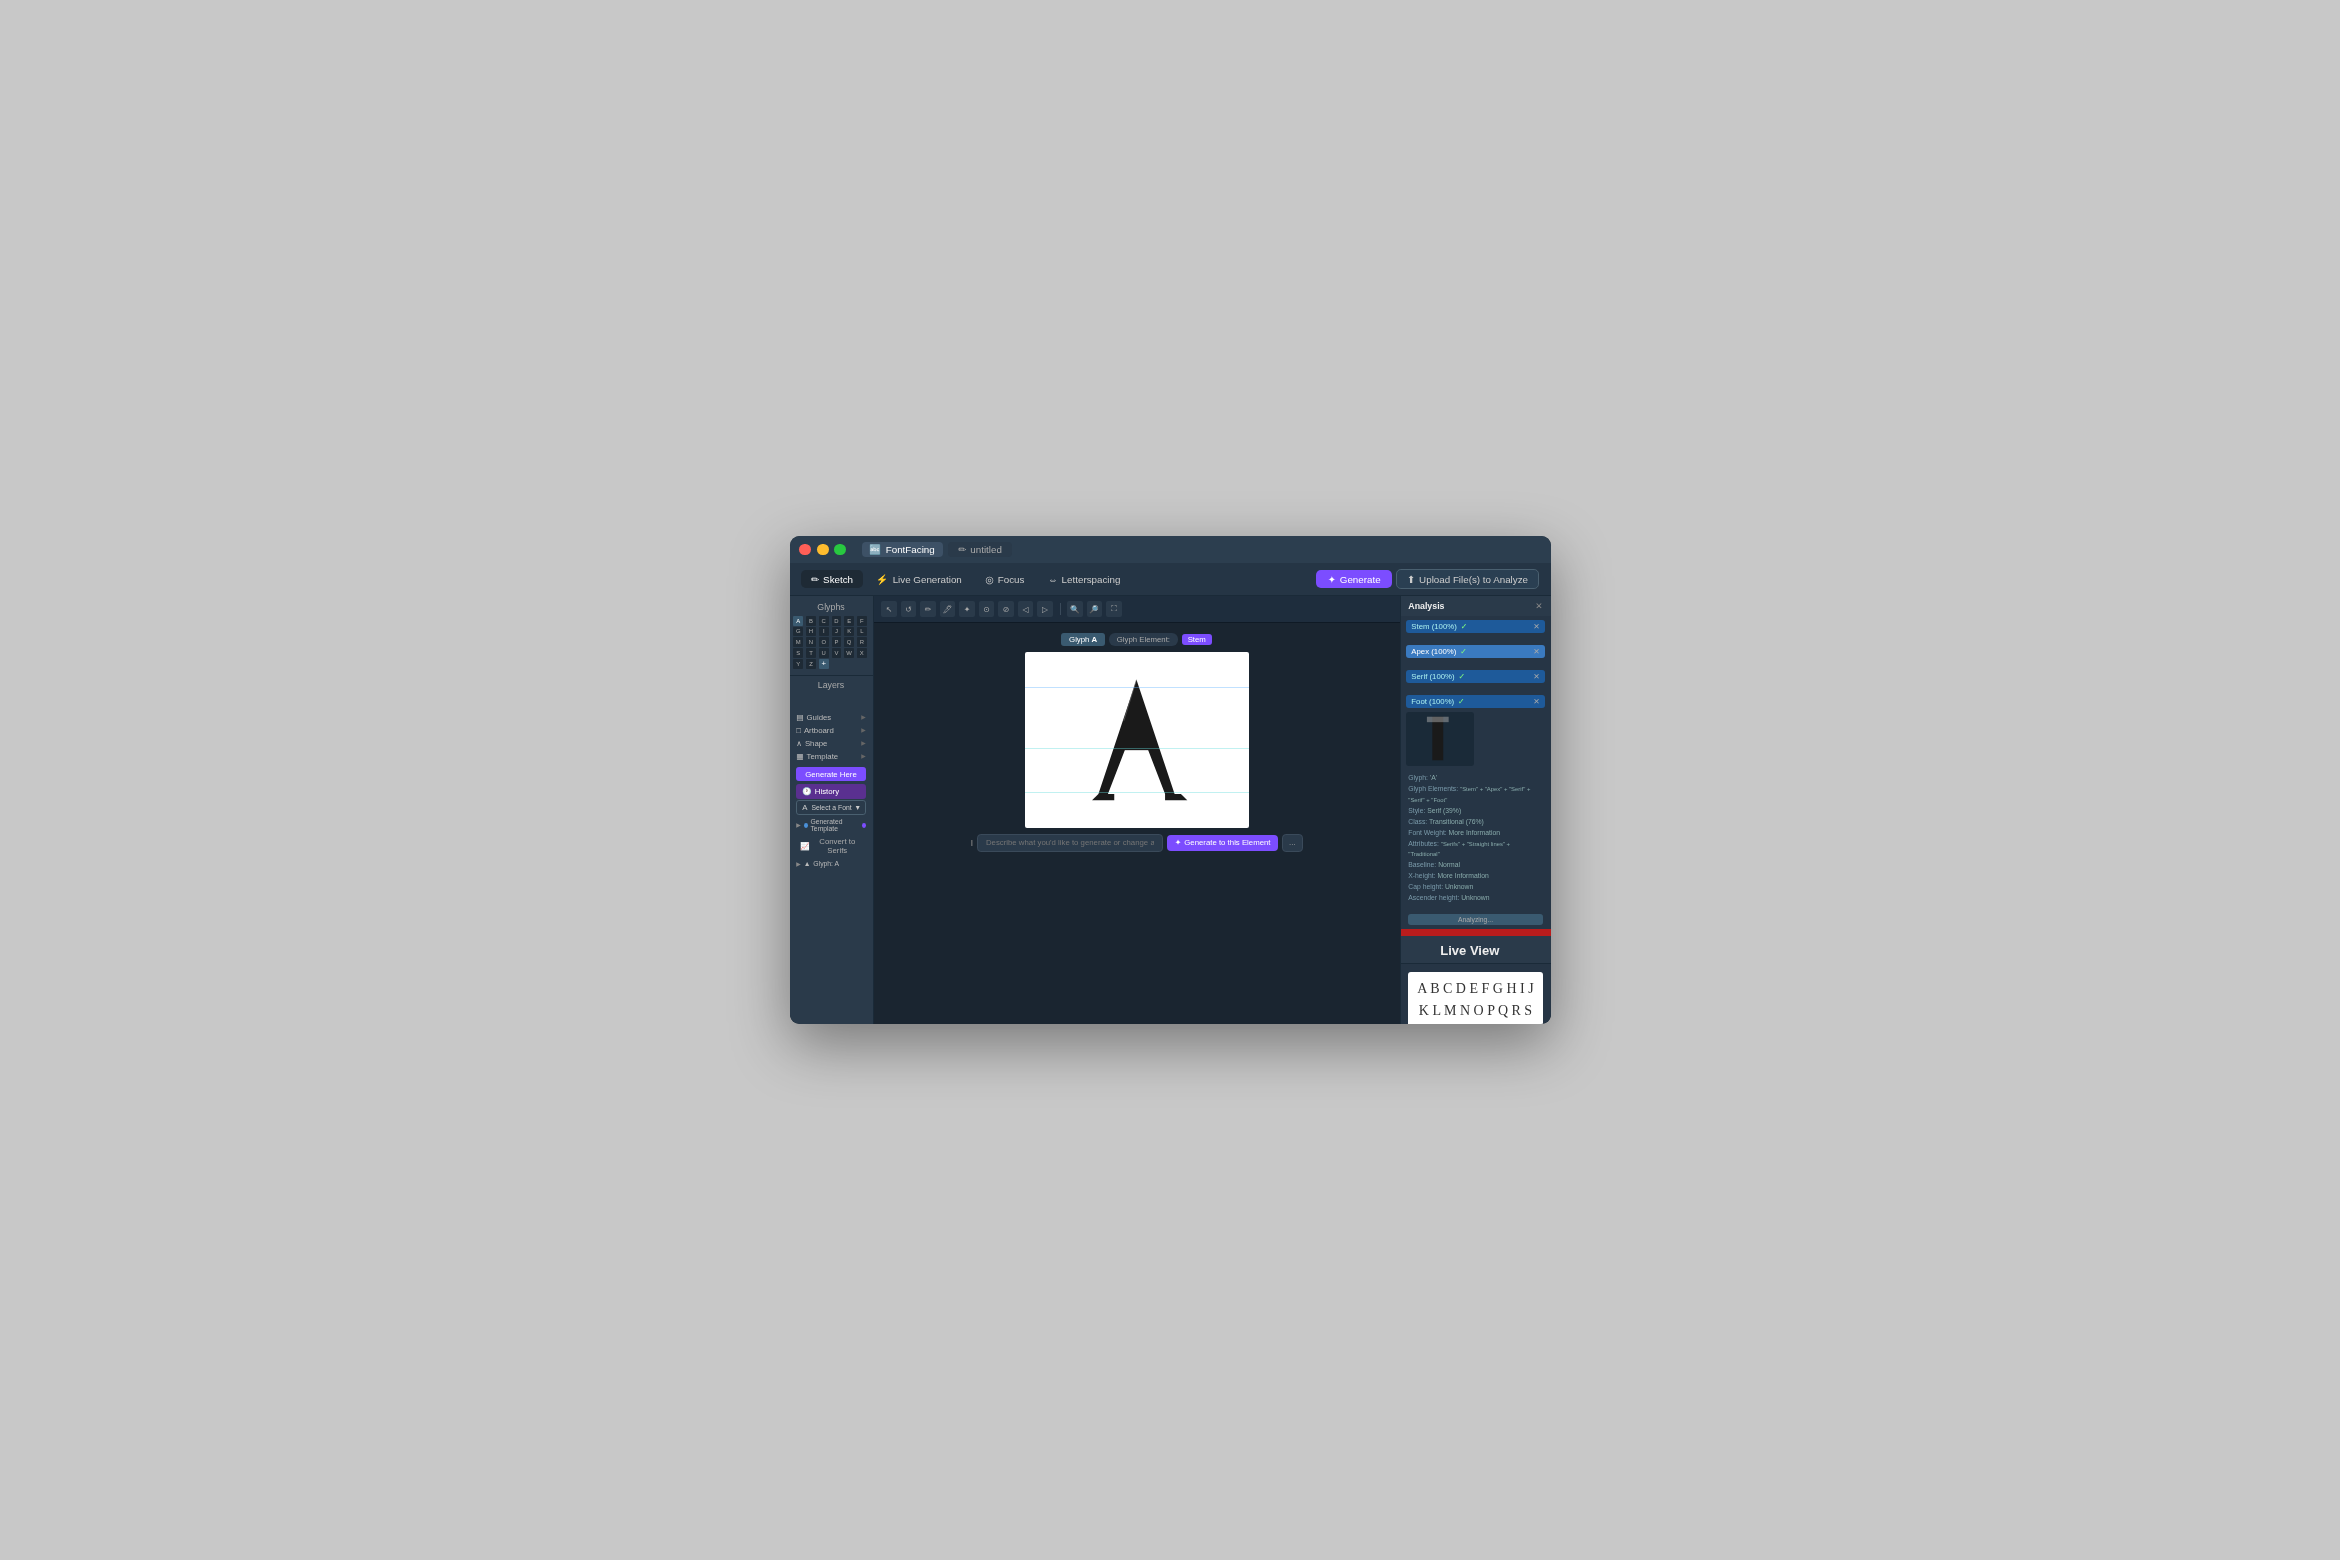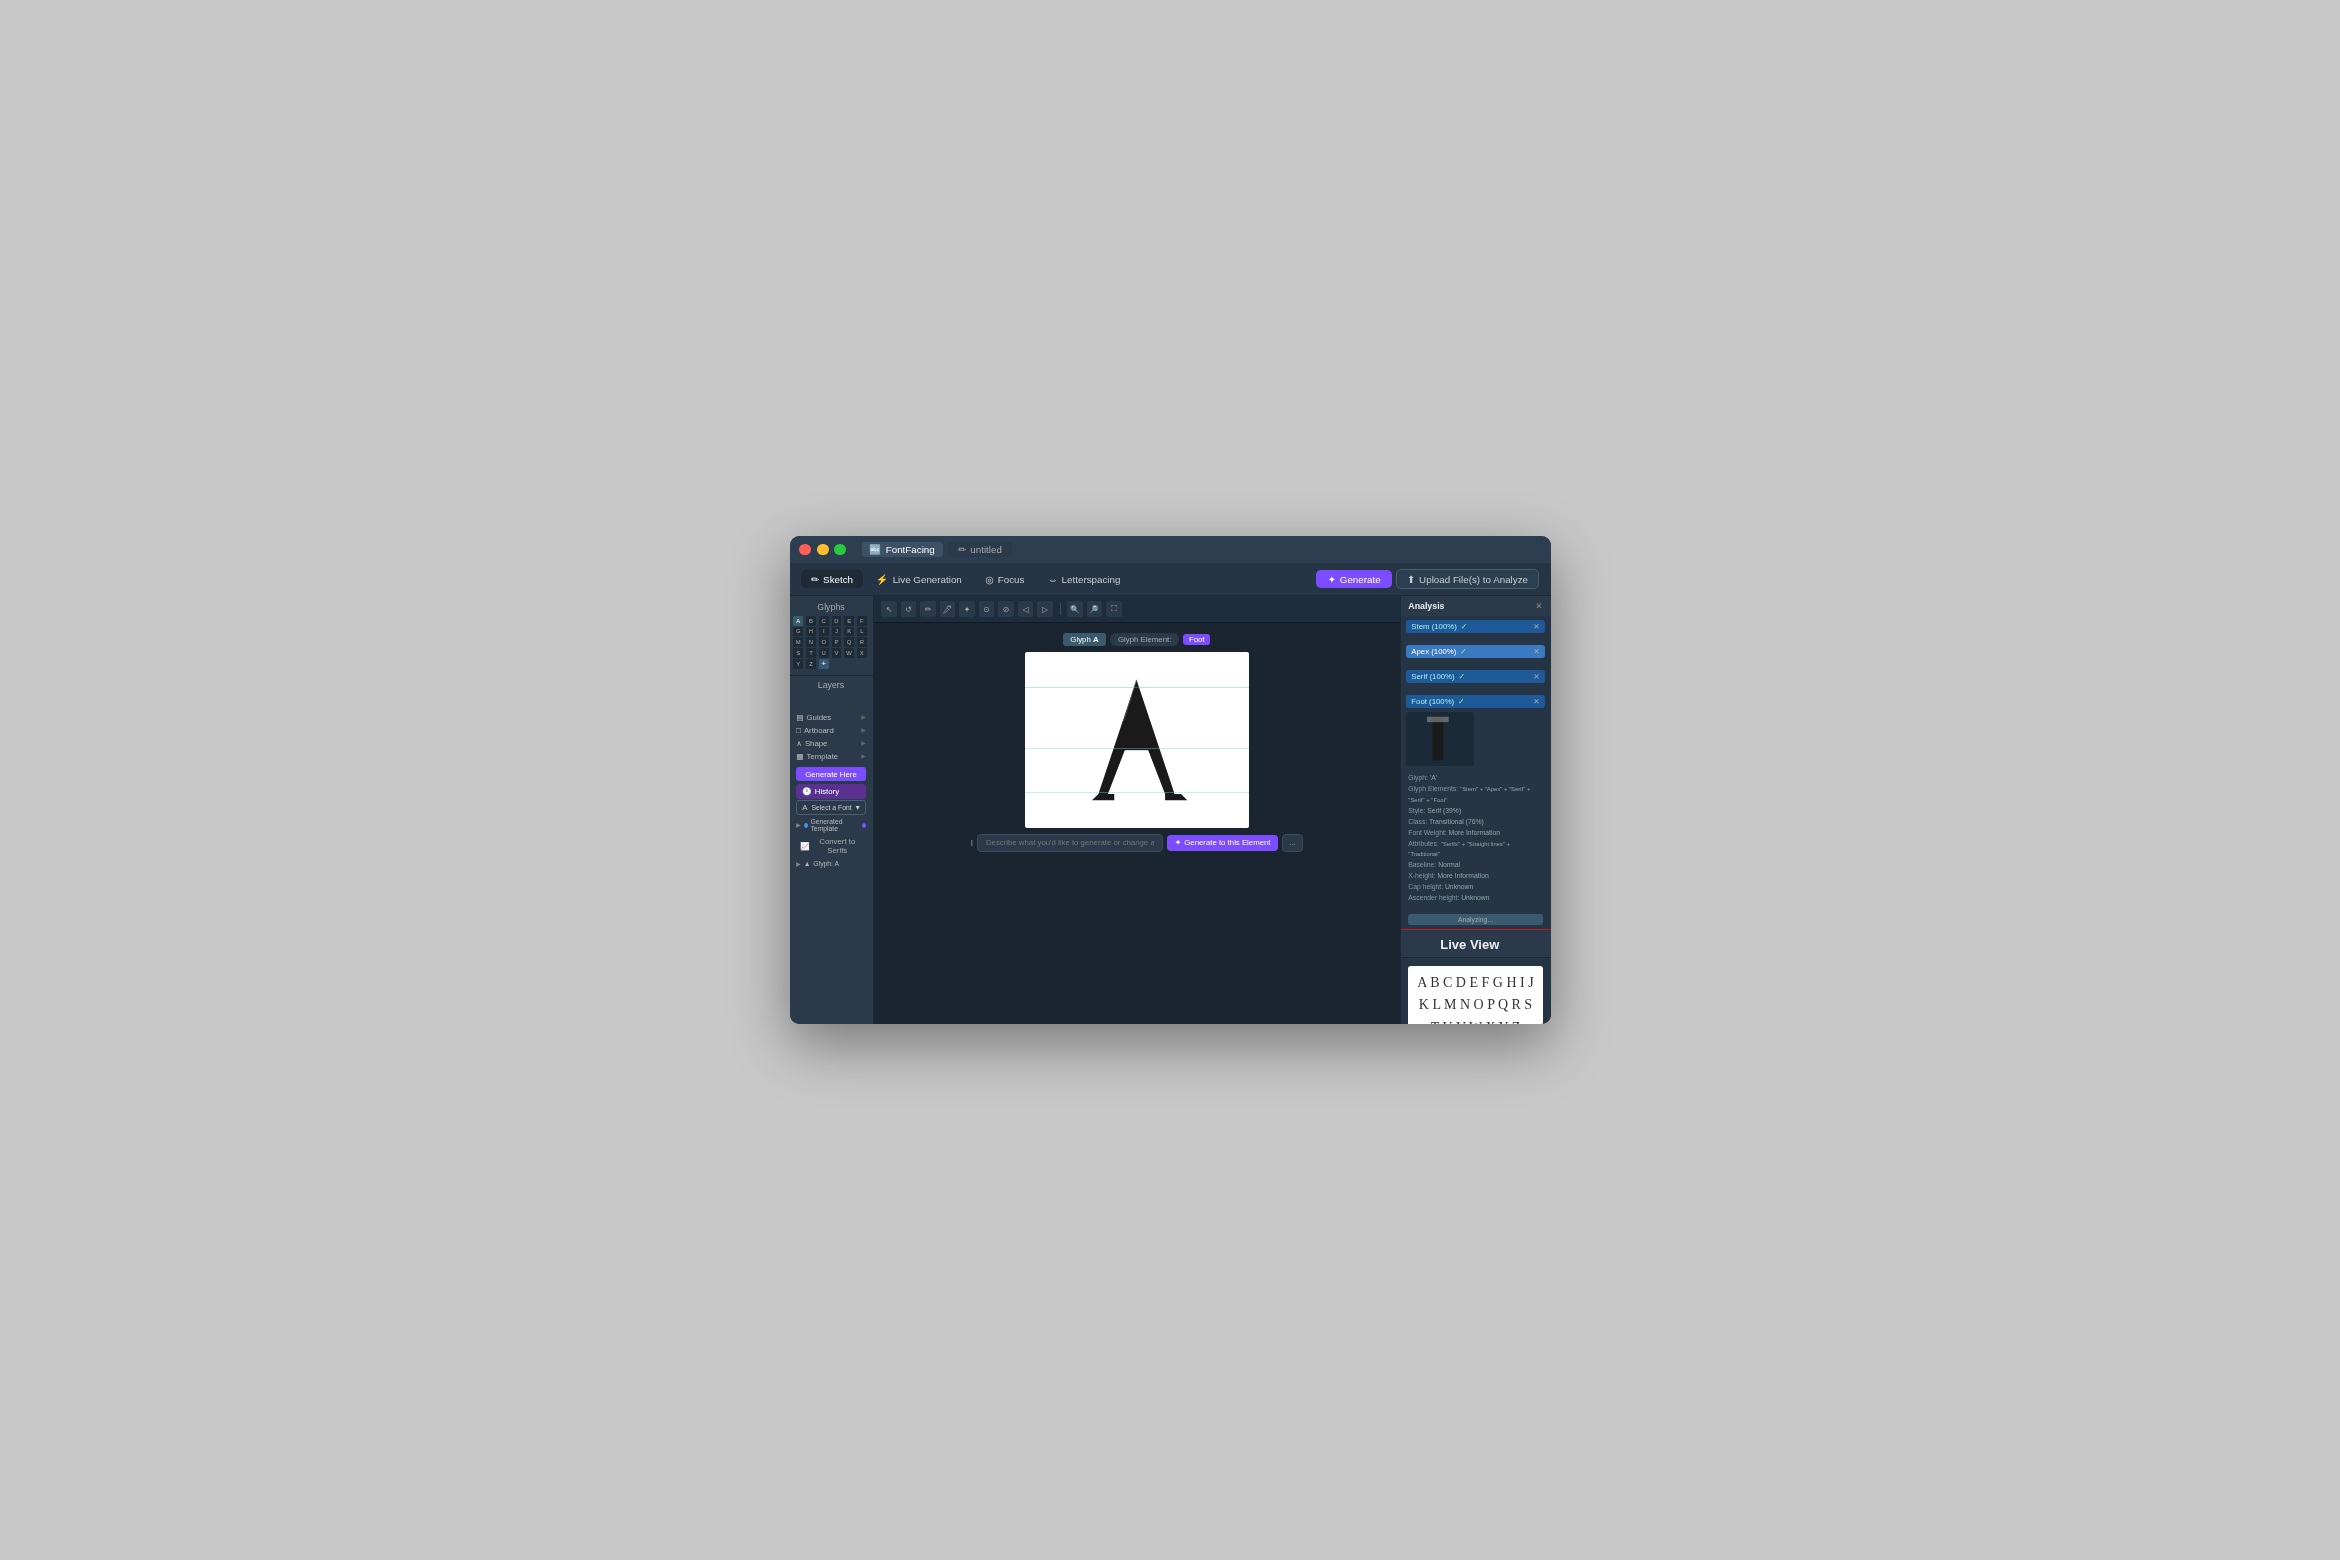--- a/index.html
+++ b/index.html
@@ -391,21 +391,21 @@
     .right-panel {
       width: 151px;
       background: #263545;
       display: flex;
       flex-direction: column;
       flex-shrink: 0;
       border-left: 1px solid #1a2a38;
     }
     .analysis-section {
       flex: 0 0 auto;
-      border-bottom: 1px solid #b91c1c;
+      border-bottom: 7px solid #b91c1c;
     }
     .analysis-header {
       display: flex;
       align-items: center;
       justify-content: space-between;
       padding: 4.9px 7.8px;
       background: #2a3a4a;
     }
     .analysis-title {
       font-size: 8.8px;
@@ -669,21 +669,21 @@
 
       <div class="canvas-main">
 
         <div class="glyph-tabs">
           <div class="glyph-tab active">
             Glyph <span style="font-weight:bold;">A</span>
           </div>
           <div class="glyph-element-tab">
             Glyph Element:
           </div>
-          <div class="stem-badge">Foot</div>
+          <div class="stem-badge">Stem</div>
         </div>
 
         <div class="canvas-drawing">
 
           <div class="guideline blue" style="top: 20%;"></div>
           <div class="guideline cyan" style="top: 55%;"></div>
           <div class="guideline cyan" style="top: 80%;"></div>
 
           <svg class="letter-a-svg" viewBox="0 0 200 220" xmlns="http://www.w3.org/2000/svg">
 

